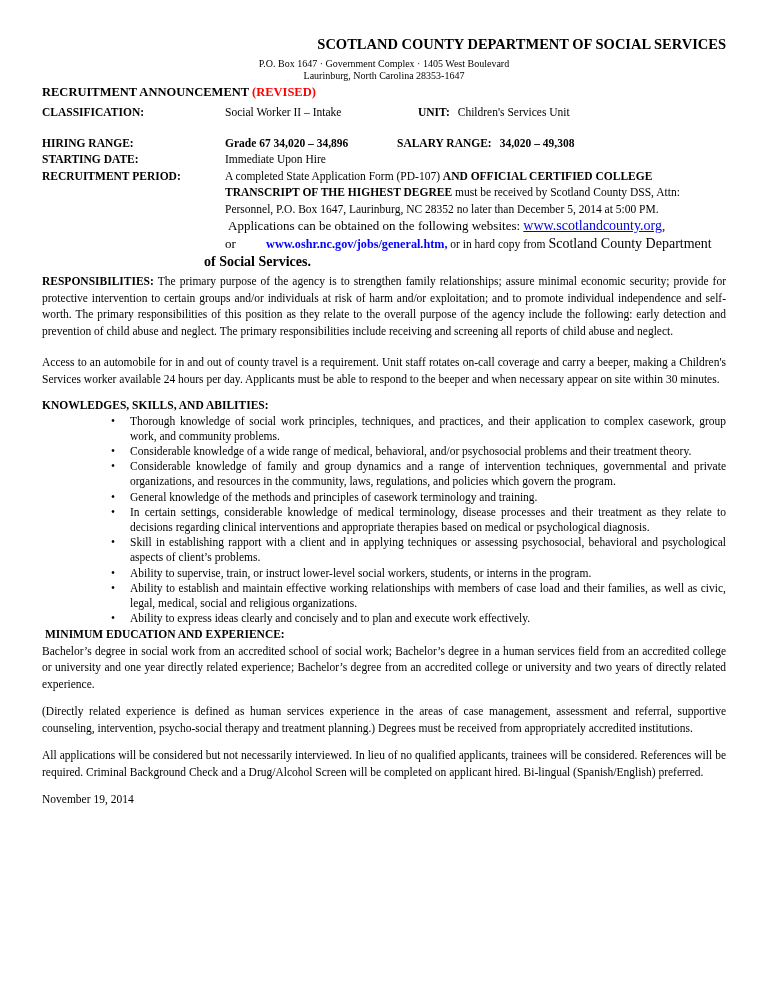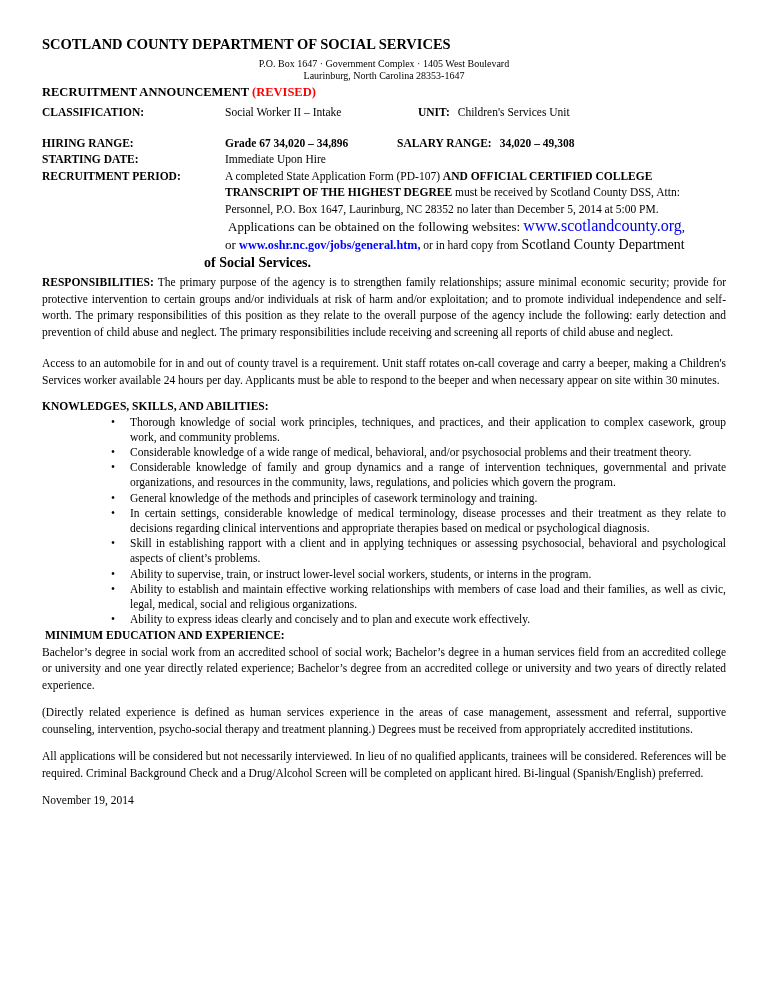--- a/index.html
+++ b/index.html
@@ -14,21 +14,21 @@
   .page{
     width:768px;height:994px;
     background:var(--page-bg);
     color:var(--text-color);
     font-family:"Liberation Serif","DejaVu Serif",serif;
     font-size:11.5px;line-height:16.5px;
     padding:36px 42px 0 42px;
     overflow:hidden;
     margin:0 auto;
   }
-  .doc-title{font-size:14.5px;font-weight:bold;text-align:left;line-height:17px;}
+  .doc-title{font-size:14.5px;font-weight:bold;text-align:right;line-height:17px;}
   .addr{font-size:10px;text-align:center;line-height:12px;}
   .addr-first{margin-top:5px;}
   .dir-row{display:flex;justify-content:space-between;align-items:flex-start;font-size:10.5px;line-height:12px;margin-top:5px;}
   .phone-block{text-align:left;}
   .recruit-title{font-size:12.5px;font-weight:bold;line-height:15px;margin-top:3px;}
   .red{color:var(--revised-color);}
   .row{display:flex;align-items:flex-start;}
   .lbl{font-weight:bold;width:183px;flex-shrink:0;}
   .w193{width:193px;flex-shrink:0;}
   .w172{width:172px;flex-shrink:0;}
@@ -36,22 +36,22 @@
   .gap8{margin-left:8px;}
   .row-class{margin-top:4px;}
   .row-hiring{margin-top:14px;}
   .rec-block{width:501px;}
   .rec-par{text-align:left;}
   .apply-line{font-size:13px;line-height:18px;}
   .apply-l1{margin-left:3px;}
   .apply-l3{margin-left:-21px;}
   .small-mid{font-size:11.5px;}
   .bigger{font-size:14px;}
-  a.link1{color:var(--link-color);font-size:16px;cursor:pointer;}
-  a.link2{color:var(--link2-color);text-decoration:none;font-weight:bold;font-size:12.2px;cursor:pointer;}
+  a.link1{color:var(--link-color);text-decoration:underline;font-size:14px;cursor:pointer;}
+  a.link2{color:var(--link2-color);text-decoration:none;font-weight:bold;font-size:12.2px;cursor:pointer;margin-left:27px;}
   .par{text-align:justify;}
   .par-resp{margin-top:2px;}
   .par-access{margin-top:15px;}
   .heading{font-weight:bold;}
   .ksa-heading{margin-top:10px;}
   ul.ksa{list-style:none;padding-left:88px;}
   ul.ksa li{position:relative;text-align:justify;line-height:15.2px;}
   ul.ksa li::before{content:"\2022";position:absolute;left:-19px;}
   .min-ed{padding-left:3px;}
   .par-gap{margin-top:11px;}

